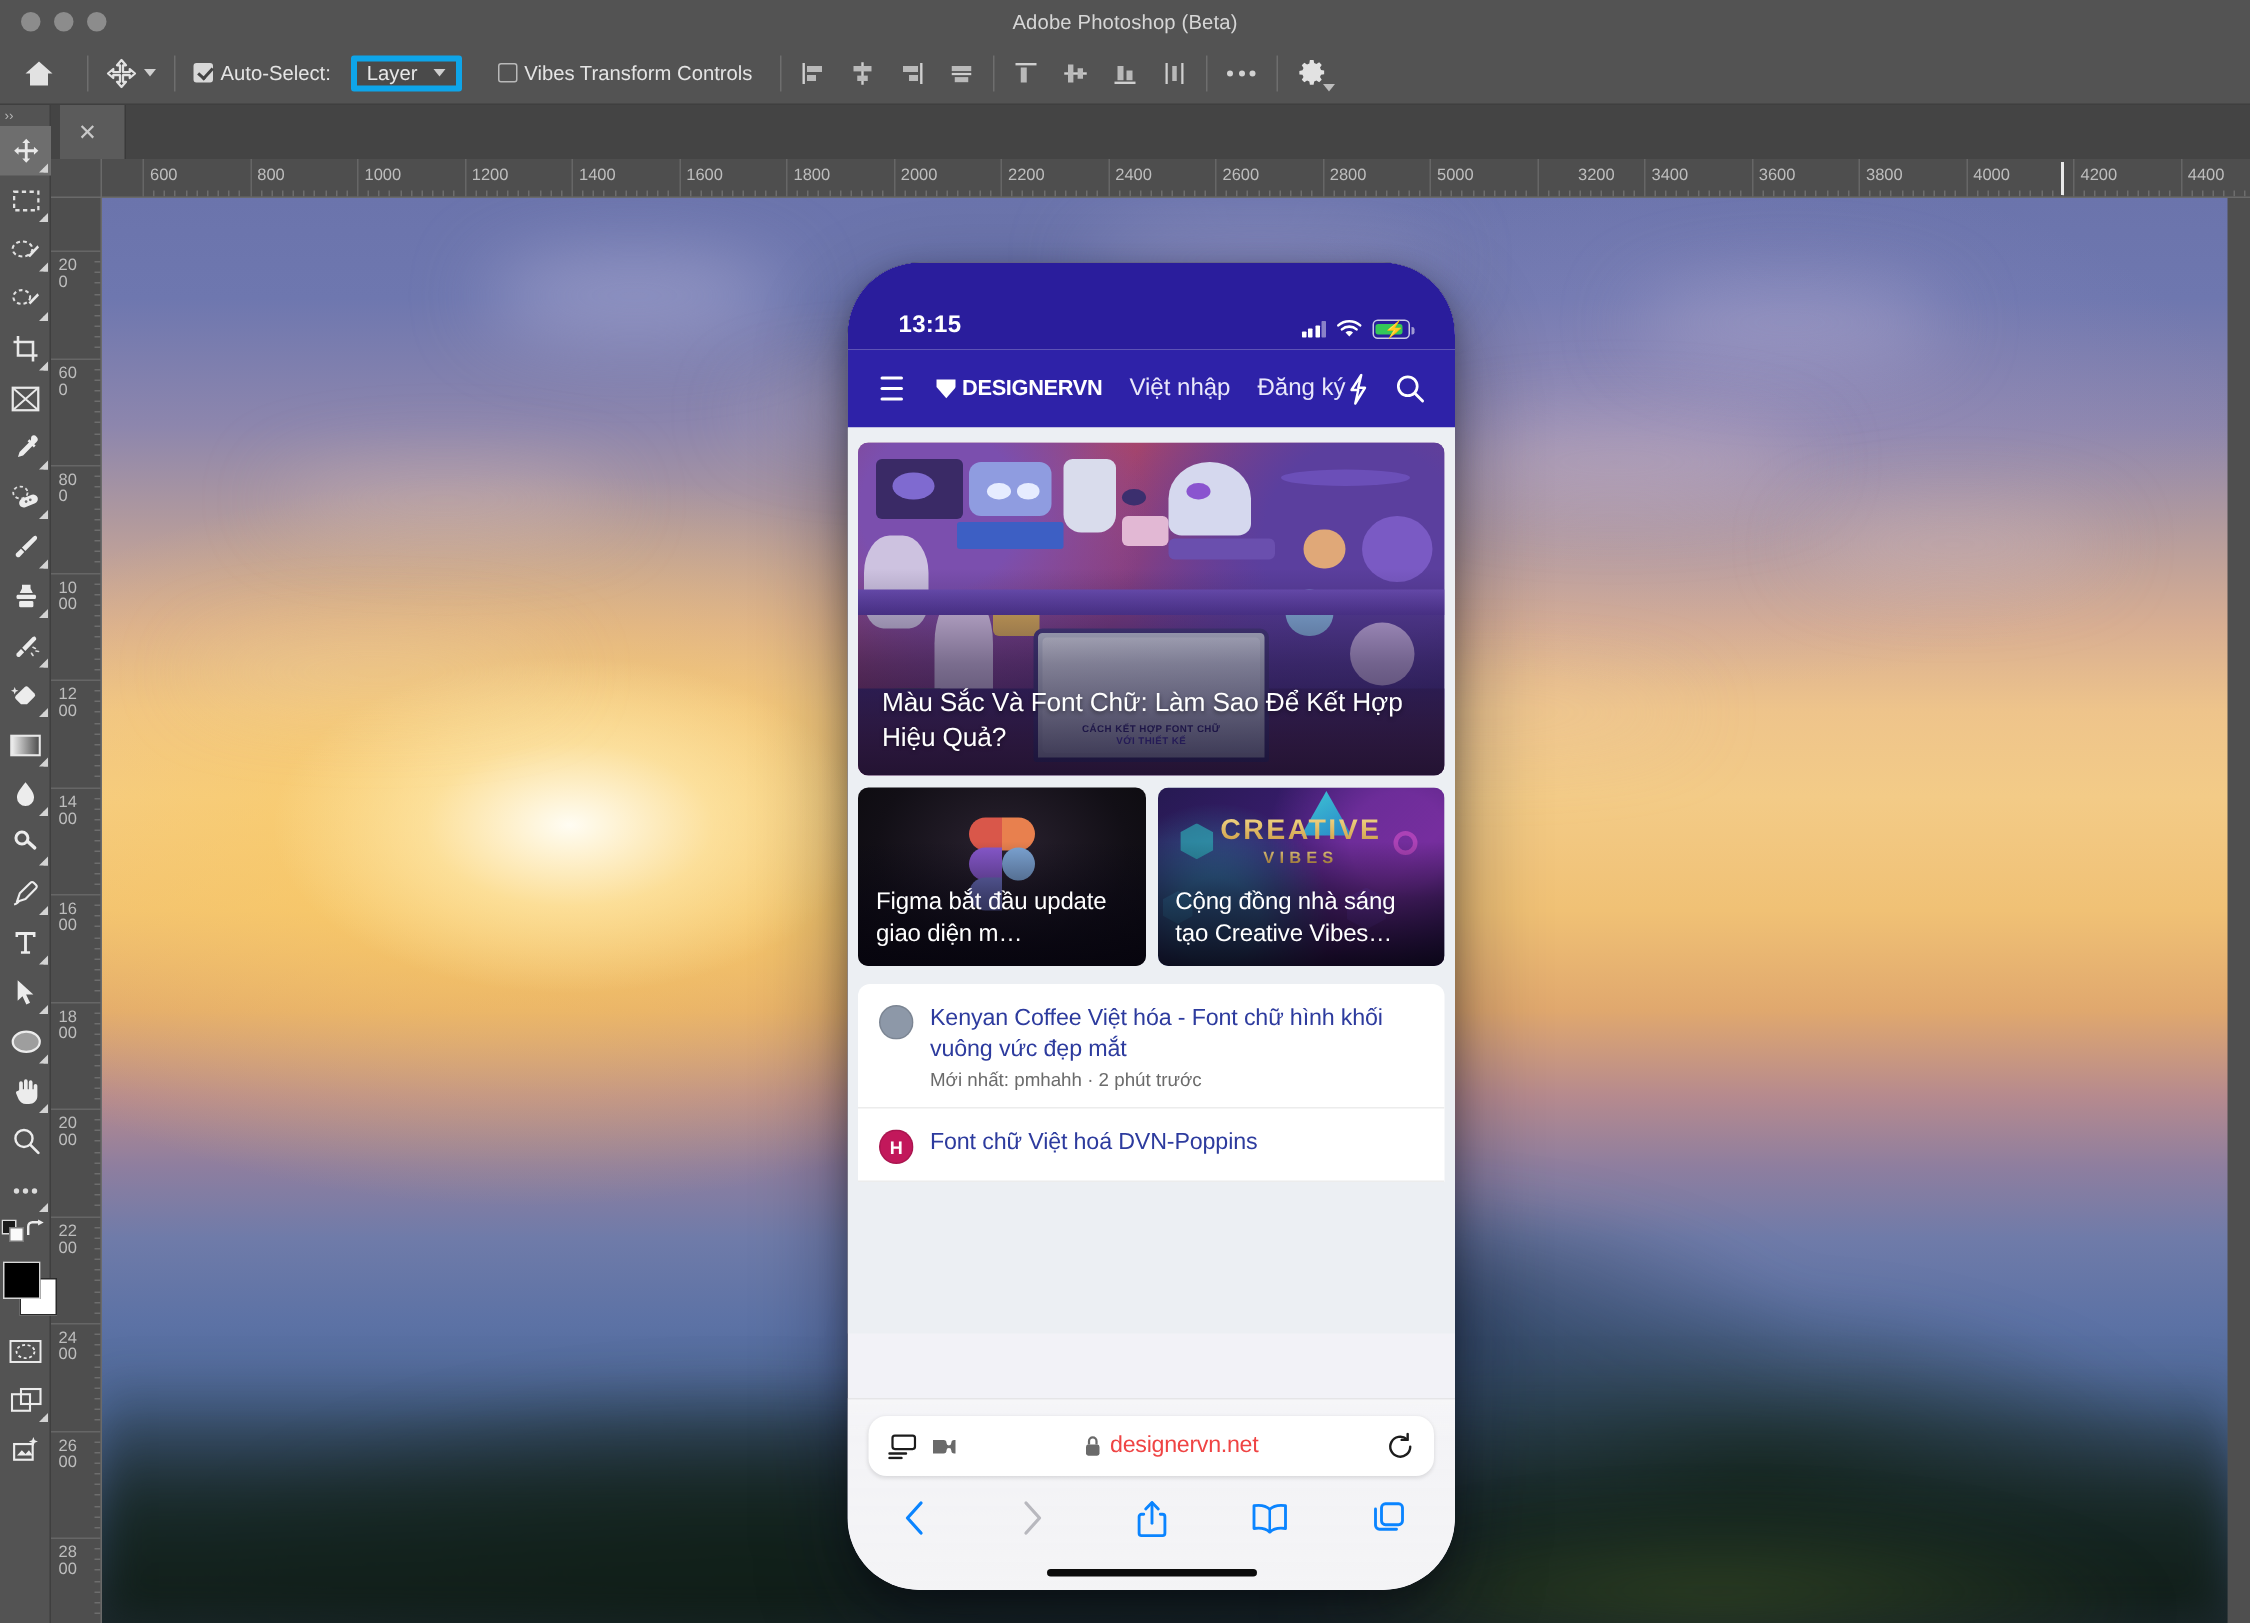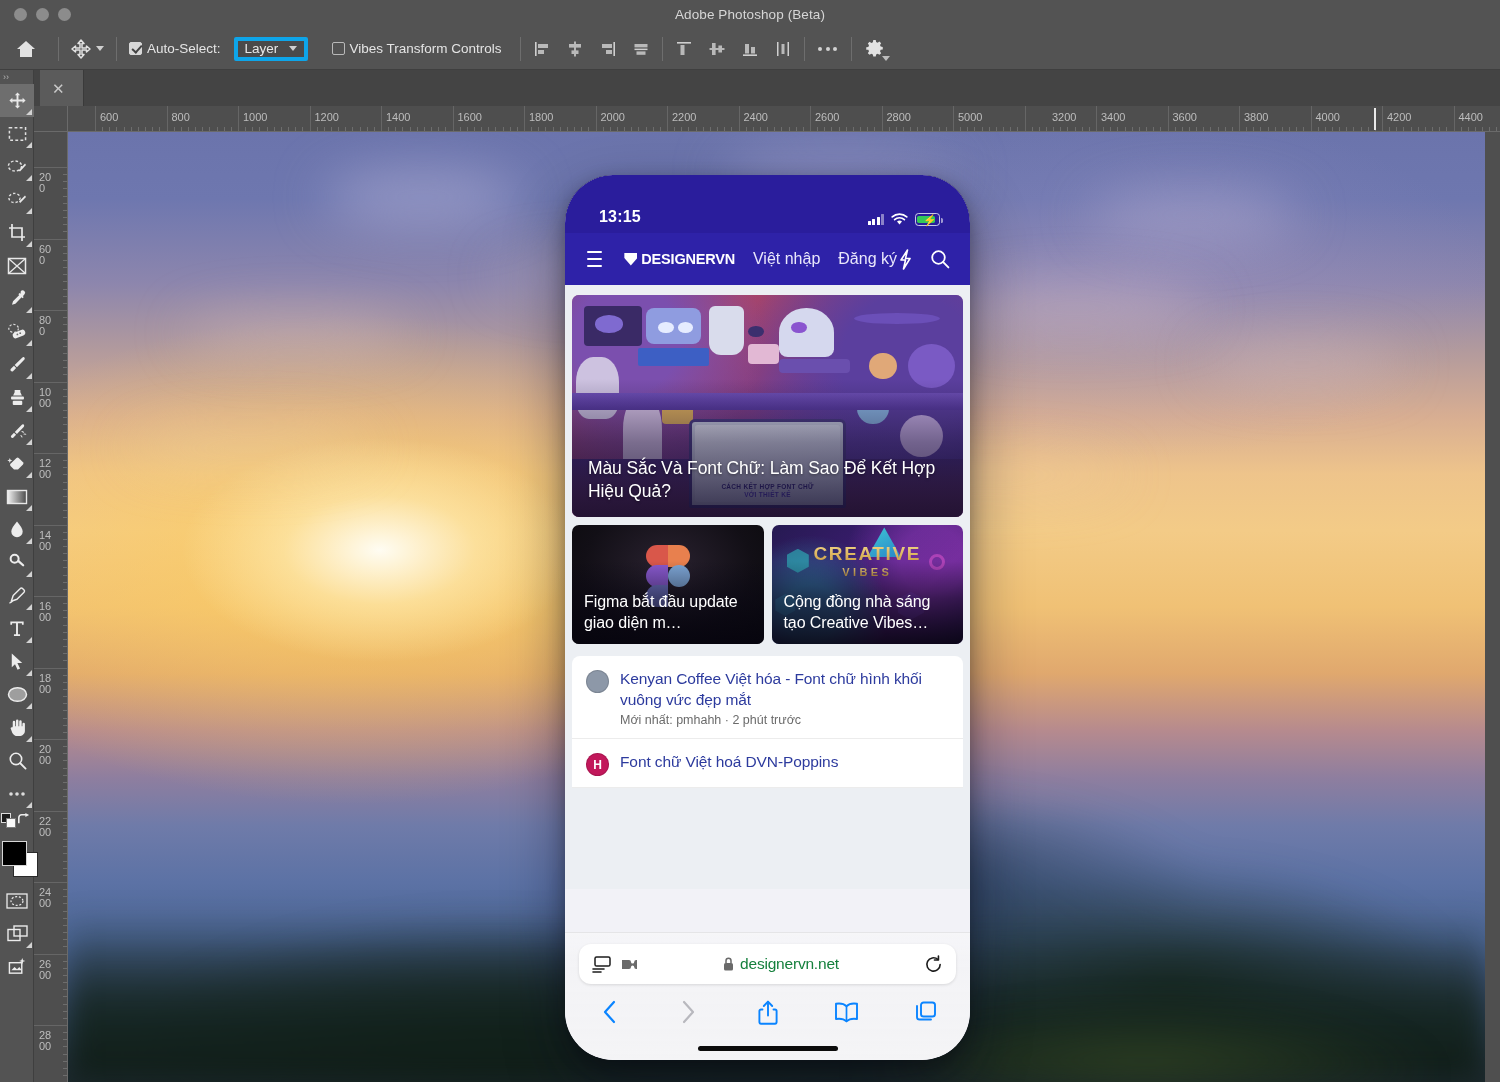--- a/index.html
+++ b/index.html
@@ -315,21 +315,21 @@
     backdrop-filter:blur(18px);
     border-top:1px solid rgba(0,0,0,.06);
   }
   .urlbar {
     margin:11px 14px 0; height:40px; background:#fff; border-radius:12px;
     display:flex; align-items:center; padding:0 13px;
     box-shadow:0 1px 3px rgba(0,0,0,.12);
   }
   .ub-left { display:flex; align-items:center; gap:10px; }
   .ub-mid { flex:1; display:flex; align-items:center; justify-content:center; gap:6px; }
-  .ub-url { font-size:15.5px; color:#15803d; letter-spacing:-.2px; }
+  .ub-url { font-size:15.5px; color:#ef4444; letter-spacing:-.2px; }
   .tabbar { display:flex; align-items:center; justify-content:space-between; padding:13px 28px 0; }
   .tb-i { width:32px; height:30px; display:flex; align-items:center; justify-content:center; }
   .homebar {
     position:absolute; left:50%; bottom:9px; transform:translateX(-50%);
     width:140px; height:5px; background:#0c0c0c; border-radius:3px;
   }
 </style>
 </head>
 <body>
 

